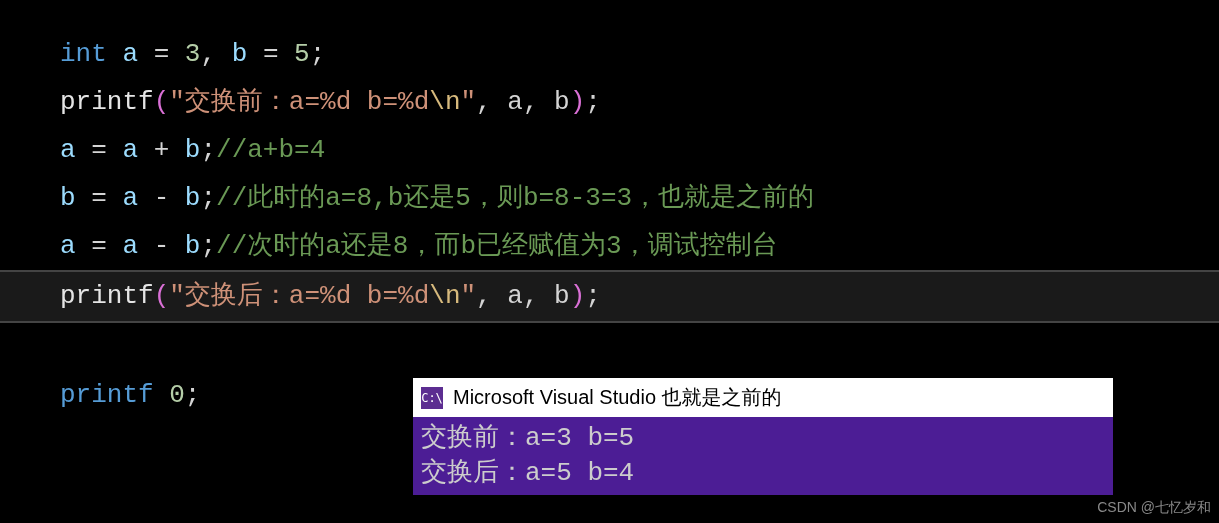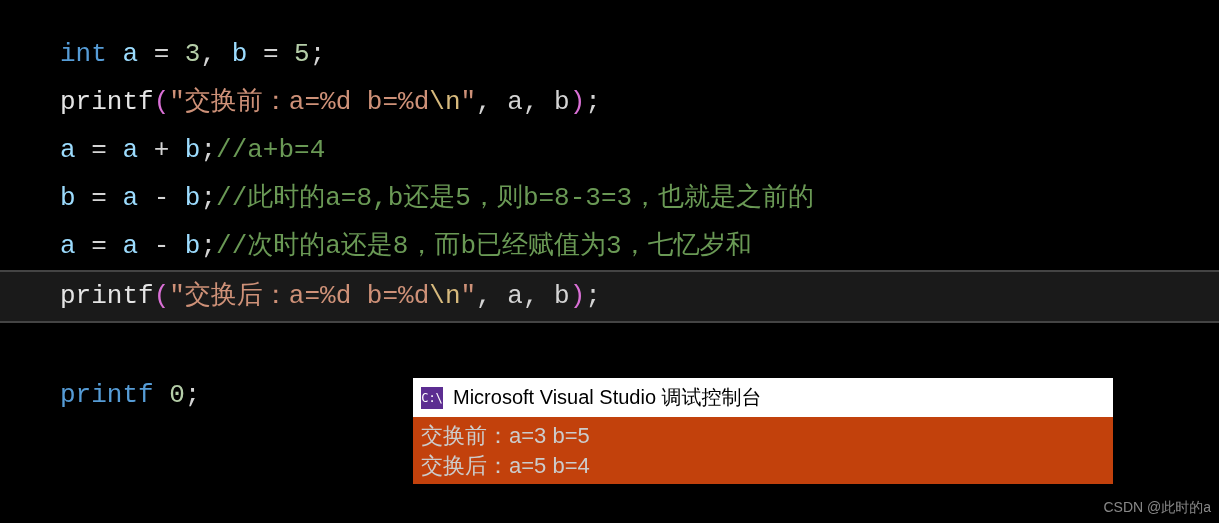--- a/index.html
+++ b/index.html
@@ -63,25 +63,25 @@
       height: 22px;
       background: #5c2d91;
       display: flex;
       align-items: center;
       justify-content: center;
       color: #fff;
       font-size: 12px;
       font-family: Consolas, monospace;
     }
     .console-body {
-      background: #c2410c;
+      background: #4c1d95;
       color: #cccccc;
       padding: 4px 8px;
-      font-family: Liberation Sans, sans-serif;
-      font-size: 22px;
+      font-family: Liberation Mono, monospace;
+      font-size: 26px;
       line-height: 1.35;
     }
     .watermark {
       position: absolute;
       right: 8px;
       bottom: 6px;
       color: #aaa;
       font-size: 14px;
       font-family: 'Microsoft YaHei', sans-serif;
       opacity: 0.8;
@@ -92,33 +92,33 @@
 
 <div class="code-area">
   <div class="code-line"><span class="keyword">int</span><span class="default"> </span><span class="identifier-a">a</span><span class="default"> = </span><span class="number">3</span><span class="default">, </span><span class="identifier-b">b</span><span class="default"> = </span><span class="number">5</span><span class="default">;</span></div>
 
   <div class="code-line"><span class="func-name">printf</span><span class="paren">(</span><span class="string">"</span><span class="string">交换前：a=%d b=%d</span><span class="escape">\n</span><span class="string">"</span><span class="default">, a, b</span><span class="paren">)</span><span class="default">;</span></div>
 
   <div class="code-line"><span class="identifier-a">a</span><span class="default"> = </span><span class="identifier-a">a</span><span class="default"> + </span><span class="identifier-b">b</span><span class="default">;</span><span class="comment">//a+b=4</span></div>
 
   <div class="code-line"><span class="identifier-b">b</span><span class="default"> = </span><span class="identifier-a">a</span><span class="default"> - </span><span class="identifier-b">b</span><span class="default">;</span><span class="comment">//此时的a=8,b还是5，则b=8-3=3，也就是之前的</span></div>
 
-  <div class="code-line"><span class="identifier-a">a</span><span class="default"> = </span><span class="identifier-a">a</span><span class="default"> - </span><span class="identifier-b">b</span><span class="default">;</span><span class="comment">//次时的a还是8，而b已经赋值为3，七忆岁和</span></div>
+  <div class="code-line"><span class="identifier-a">a</span><span class="default"> = </span><span class="identifier-a">a</span><span class="default"> - </span><span class="identifier-b">b</span><span class="default">;</span><span class="comment">//次时的a还是8，而b已经赋值为3，调试控制台</span></div>
 
   <div class="code-line highlighted-line"><span class="func-name">printf</span><span class="paren">(</span><span class="string">"</span><span class="string">交换后：a=%d b=%d</span><span class="escape">\n</span><span class="string">"</span><span class="default">, a, b</span><span class="paren">)</span><span class="default">;</span></div>
 
   <div class="code-line">&nbsp;</div>
 
   <div class="code-line"><span class="keyword">printf</span><span class="default"> </span><span class="number">0</span><span class="default">;</span></div>
 </div>
 
 <div class="console-window">
   <div class="console-titlebar">
     <div class="console-icon">C:\</div>
-    <span>Microsoft Visual Studio 调试控制台</span>
+    <span>Microsoft Visual Studio 也就是之前的</span>
   </div>
   <div class="console-body">
     <div>交换前：a=3 b=5</div>
     <div>交换后：a=5 b=4</div>
   </div>
 </div>
 
-<div class="watermark">CSDN @此时的a</div>
+<div class="watermark">CSDN @七忆岁和</div>
 
 </body></html>

